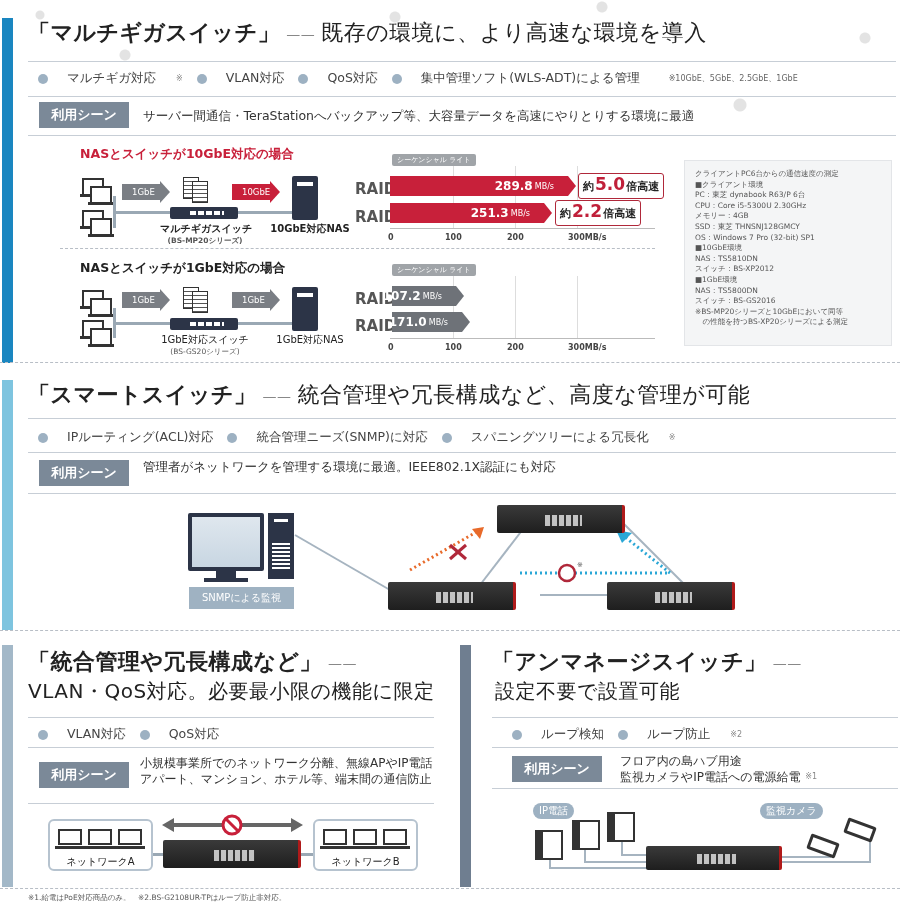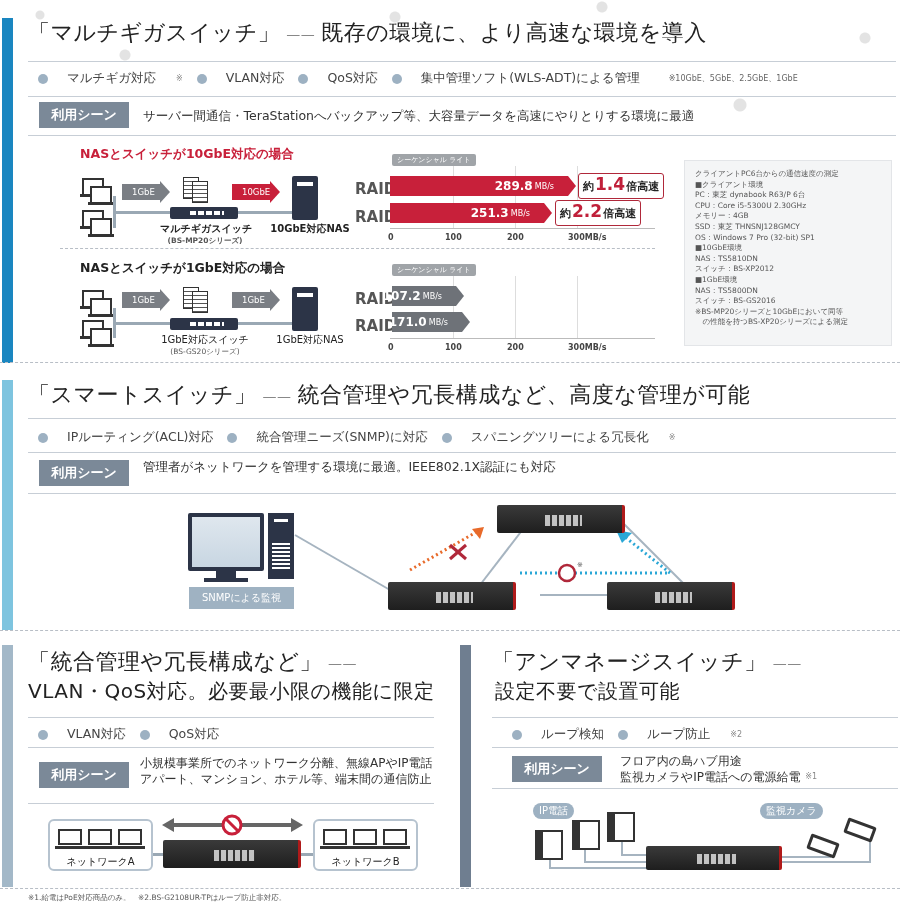--- a/index.html
+++ b/index.html
@@ -1,20 +1,20 @@
 <!DOCTYPE html>
 <html><head>
 <meta charset="utf-8">
 <style>
 *{box-sizing:border-box;margin:0;padding:0}
 body{width:900px;height:907px;background:#fff;font-family:"DejaVu Sans","Liberation Sans",sans-serif;color:#333;position:relative;overflow:hidden}
 .abs{position:absolute}
 .sec-bar{position:absolute;width:11px}
 .title{position:absolute;font-size:22px;color:#222;white-space:nowrap;letter-spacing:0.5px}
-.title b{font-weight:normal}
+.title b{font-weight:bold}
 .title .dash{color:#888;font-weight:normal;margin:0 6px;font-size:14px;vertical-align:middle}
 .hr{position:absolute;height:1px;background:#c7ced6}
 .hr.dashed{background:none;border-top:1px dashed #b8bec6}
 .feat{position:absolute;font-size:12.5px;color:#444;white-space:nowrap;display:flex;align-items:center;gap:14px}
 .feat .item{display:flex;align-items:center;gap:19px}
 .dot{width:10px;height:10px;border-radius:50%;background:#9db1c2;display:inline-block}
 .sup{font-size:8px;color:#888;vertical-align:top;margin-left:1px}
 .note-small{font-size:8px;color:#666;margin-left:10px}
 .scene-badge{position:absolute;background:#7b8998;color:#fff;font-weight:bold;font-size:13px;display:flex;align-items:center;justify-content:center}
 .scene-text{position:absolute;font-size:12.5px;color:#333;line-height:16px}
@@ -126,21 +126,21 @@
 <div class="bar" style="left:390px;top:176px;width:178px;background:#c8203a;border-left-color:#c8203a">
     <span>289.8</span>
     <span class="u">MB/s</span>
   </div>
 <div class="bar" style="left:390px;top:203px;width:154px;background:#c8203a;border-left-color:#c8203a">
     <span>251.3</span>
     <span class="u">MB/s</span>
   </div>
 <div class="callout" style="left:578px;top:173px;height:26px">
     <span>約</span>
-    <span class="big">1.4</span>
+    <span class="big">5.0</span>
     <span>倍高速</span>
   </div>
 <div class="callout" style="left:555px;top:200px;height:26px">
     <span>約</span>
     <span class="big">2.2</span>
     <span>倍高速</span>
   </div>
 <div class="tick" style="left:388px;top:233px">0</div>
 <div class="tick" style="left:445px;top:233px">100</div>
 <div class="tick" style="left:507px;top:233px">200</div>

